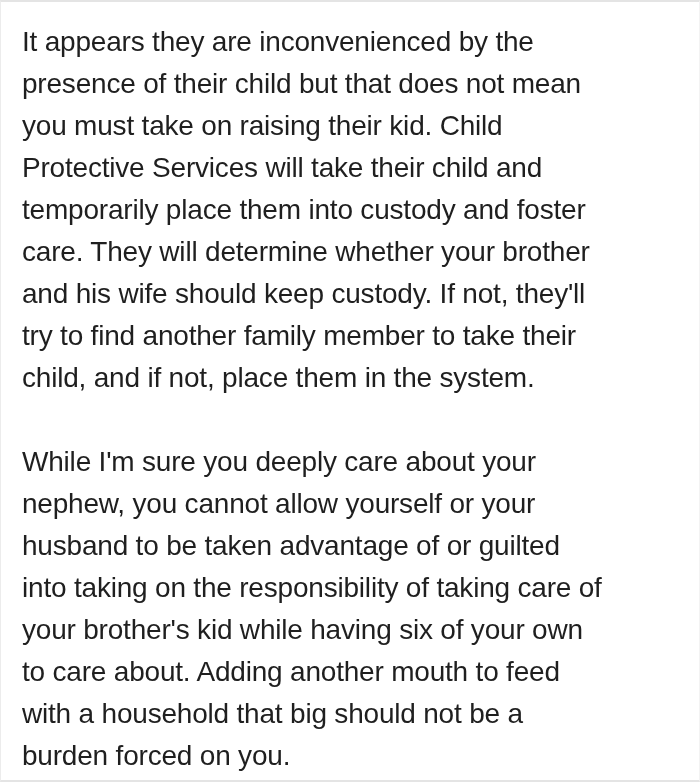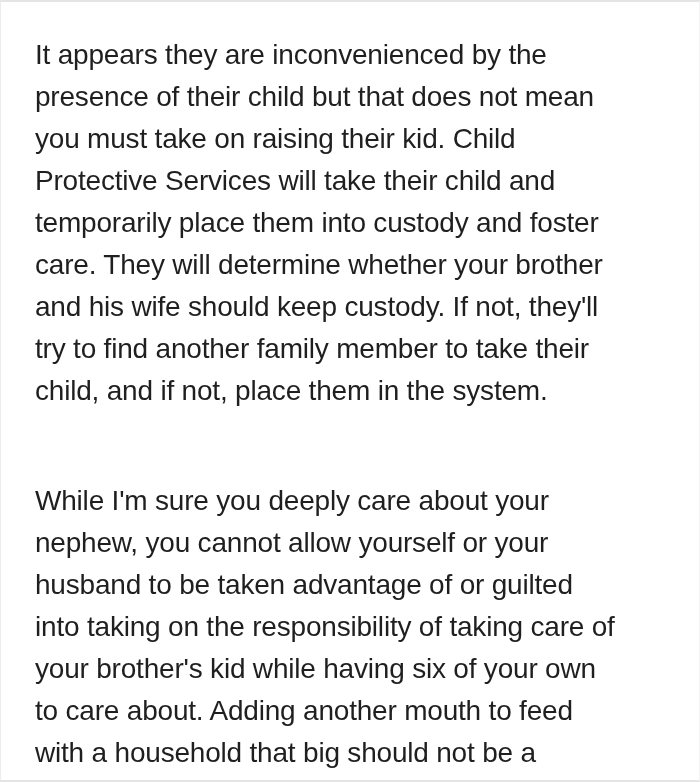--- a/index.html
+++ b/index.html
@@ -20,21 +20,21 @@
     overflow: hidden;
   }
   .comment-paragraph {
     font-family: "Liberation Sans", "DejaVu Sans", sans-serif;
     font-size: 28px;
     line-height: 42px;
     font-weight: 400;
     color: #1f1f1f;
     letter-spacing: -0.2px;
     white-space: pre-line;   
-    margin: 13px;
+    margin: 0;
   }
   .paragraph-gap {
     height: 42px;            
   }
 </style>
 </head>
 <body>
 
 <div class="comment-card">
   <p class="comment-paragraph">It appears they are inconvenienced by the

